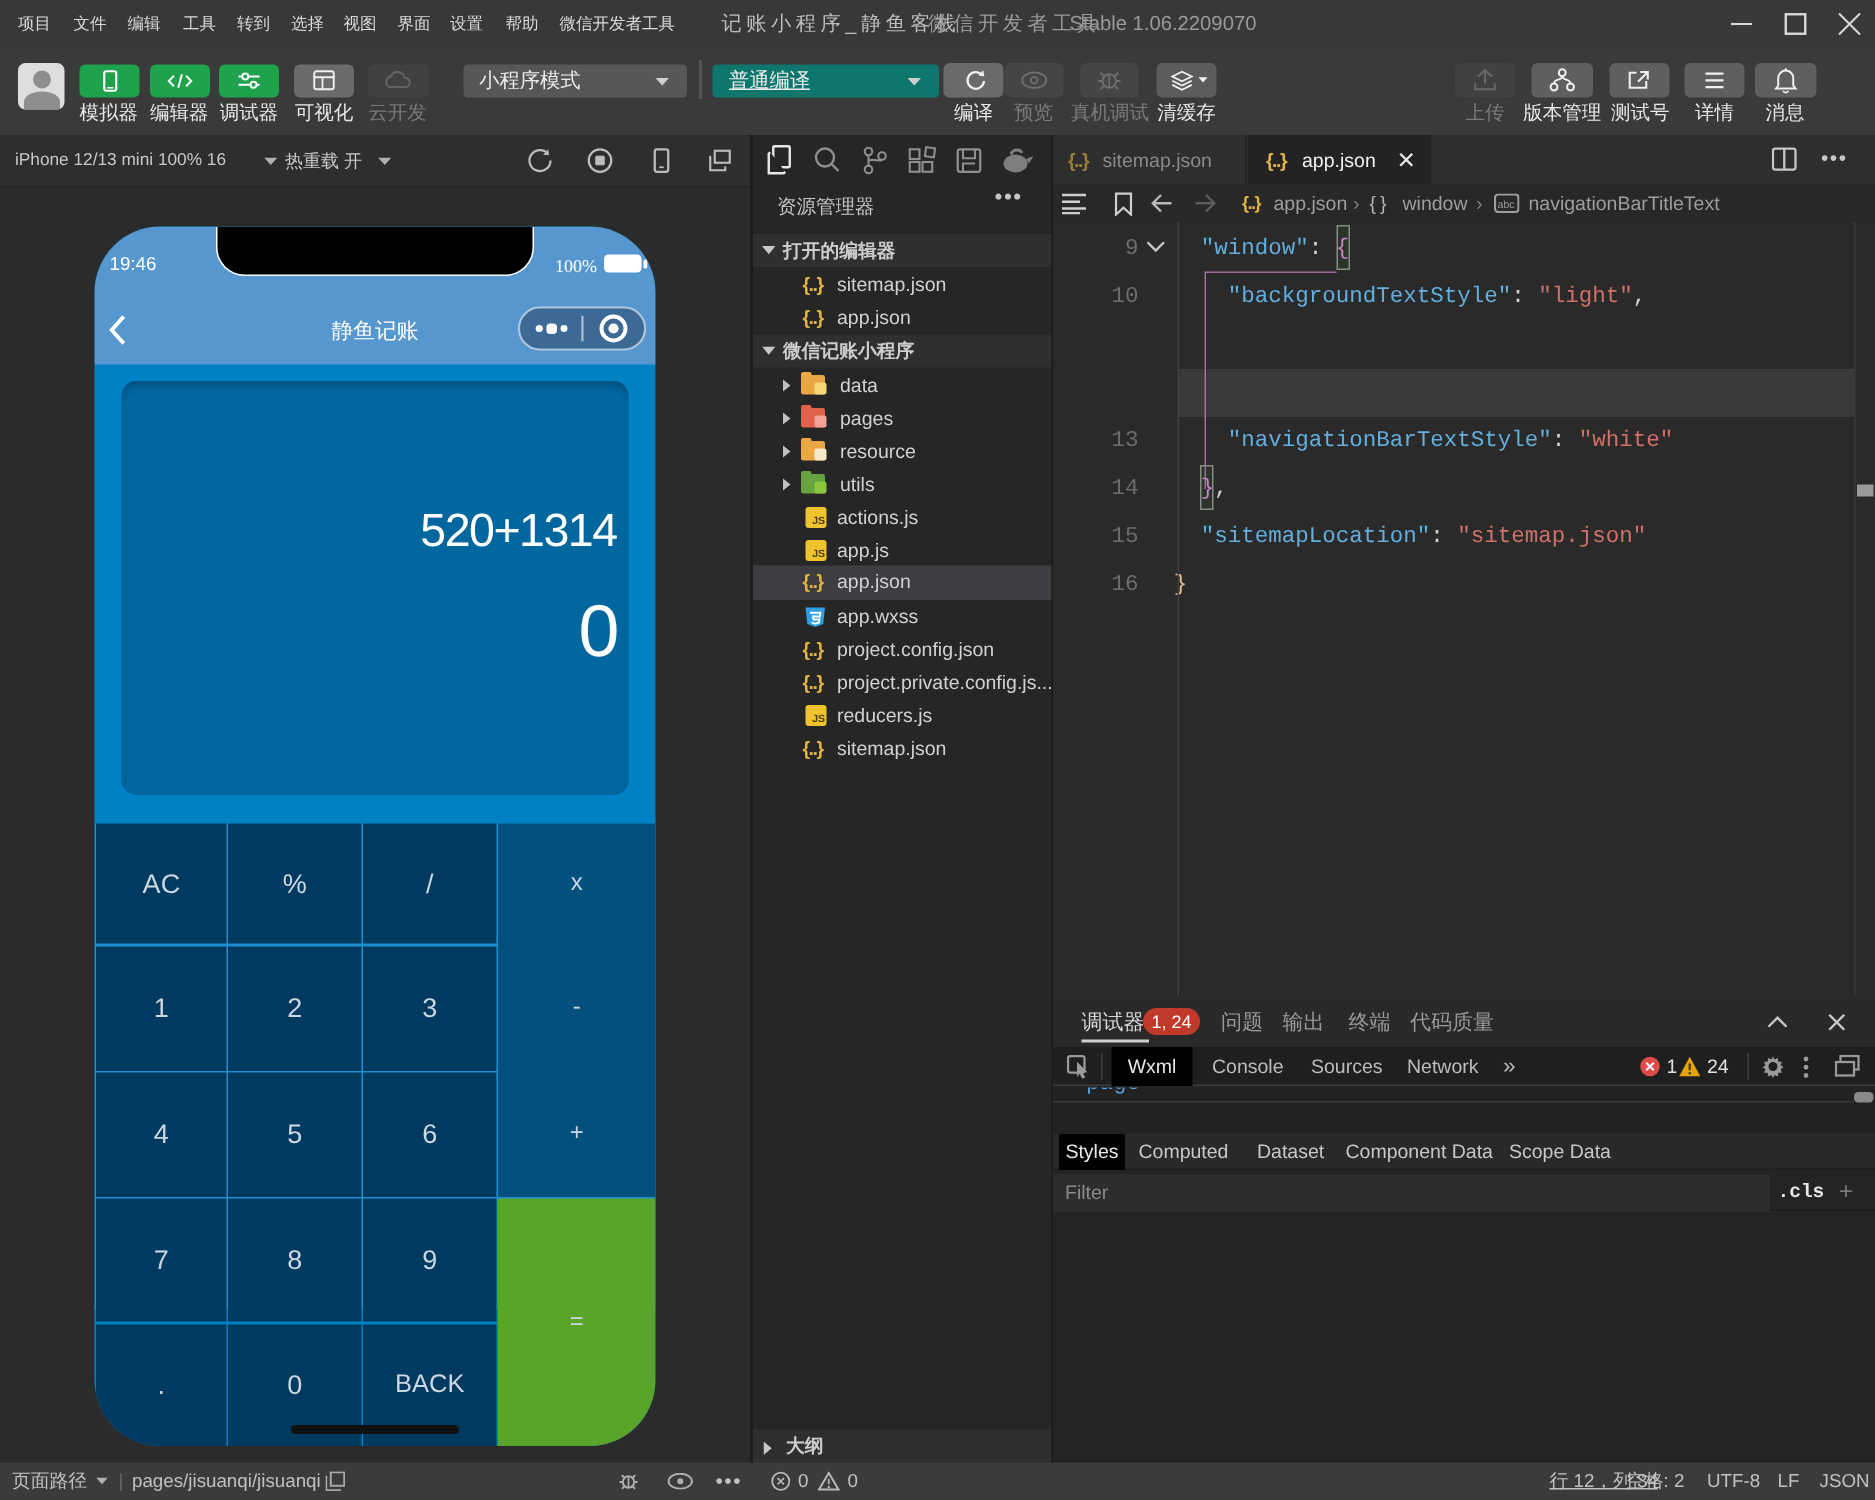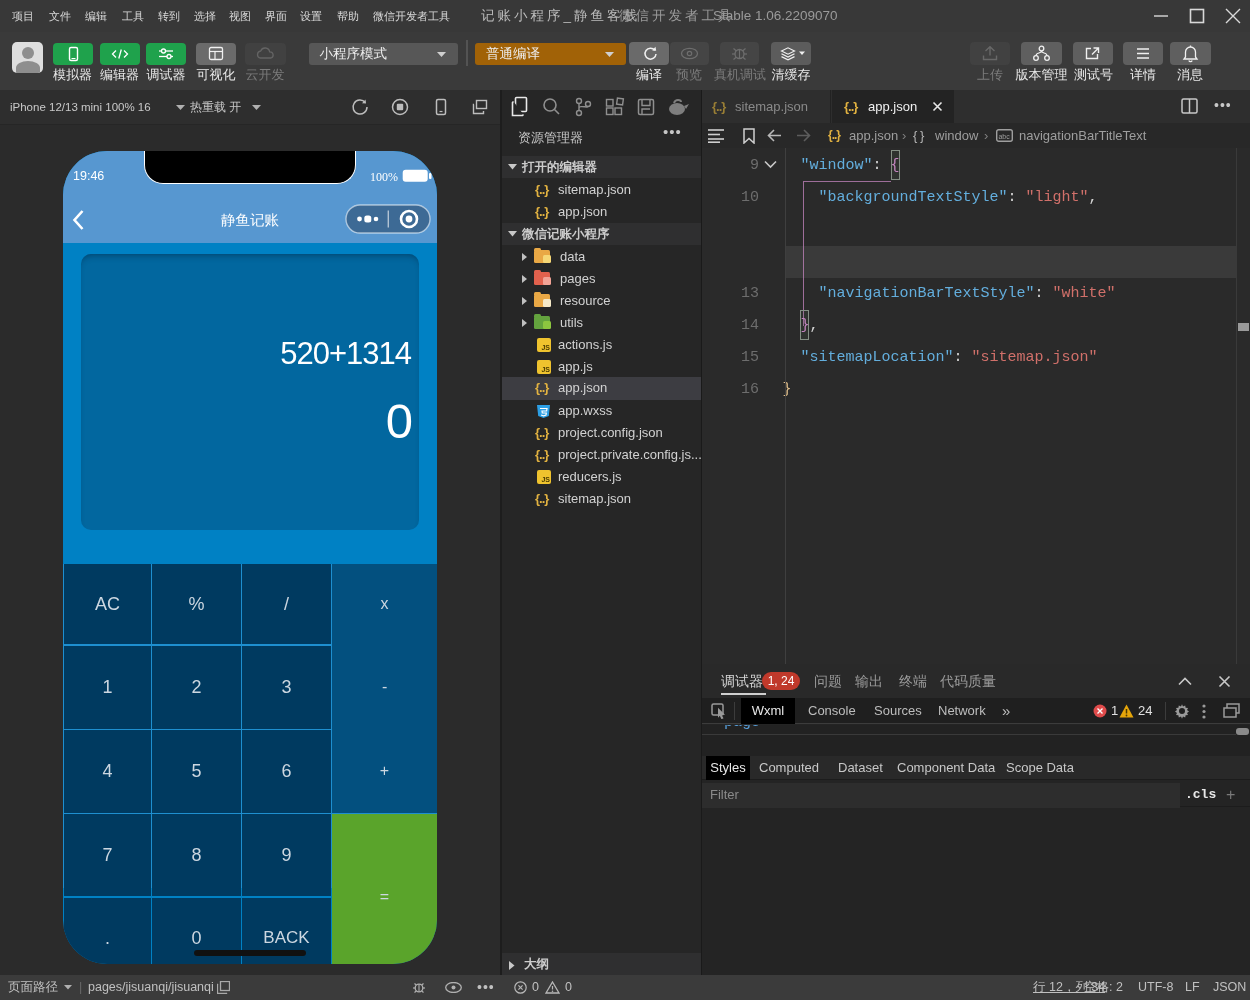--- a/index.html
+++ b/index.html
@@ -104,21 +104,21 @@
         </svg></div>
     <div class="tlabel dim" style="left:243.5px;width:43px;">云开发</div>
 
     <div class="abs" style="left:308.5px;top:11px;width:149px;height:22px;border-radius:3px;background:#575757;color:#ececec;font-size:13.5px;line-height:22px;">
       <span style="margin-left:11px;">小程序模式</span>
       <svg class="abs" style="right:12px;top:8.5px;" width="9" height="6">
           <path d="M0 0 L4.5 5 L9 0" fill="#cfcfcf"></path>
         </svg>
     </div>
     <div class="abs" style="left:466px;top:8px;width:1.5px;height:26px;background:#535353;"></div>
-    <div class="abs" style="left:475px;top:11px;width:151px;height:22px;border-radius:3px;background:#a16207;color:#ececec;font-size:13.5px;line-height:22px;">
+    <div class="abs" style="left:475px;top:11px;width:151px;height:22px;border-radius:3px;background:#0f766e;color:#ececec;font-size:13.5px;line-height:22px;text-decoration:underline;">
       <span style="margin-left:11px;">普通编译</span>
       <svg class="abs" style="right:12px;top:8.5px;" width="9" height="6">
           <path d="M0 0 L4.5 5 L9 0" fill="#cfcfcf"></path>
         </svg>
     </div>
 
     <div class="tbtn" style="left:629px;top:10px;width:40px;height:23px;background:#6a6a6a;"><svg width="40" height="23">
           <path d="M25.8 8.2 a5.5 5.5 0 1 0 1.2 3.8" fill="none" stroke="#f0f0f0" stroke-width="1.5"></path>
           <path d="M26.5 4.8 L27.2 8.8 L23.2 8.4 Z" fill="#f0f0f0"></path>
         </svg></div>
@@ -229,21 +229,21 @@
           <line x1="43.3" y1="6.5" x2="43.3" y2="23.5" stroke="rgba(255,255,255,0.6)" stroke-width="1.4"></line>
           <circle cx="64" cy="15" r="8" fill="none" stroke="#fff" stroke-width="2.6"></circle>
           <circle cx="64" cy="15" r="3.4" fill="#fff"></circle>
         </svg>
       </div>
 
       <div class="abs" style="left:18px;top:103px;width:338px;height:276px;border-radius:10px;background:#02679f;box-shadow:inset 0 5px 7px -4px rgba(0,20,40,0.45);"></div>
       <span class="abs" style="left:0;top:185px;width:348px;text-align:right;font-size:31px;letter-spacing:-1px;color:#fff;">520+1314</span>
       <span class="abs" style="left:0;top:244px;width:350px;text-align:right;font-size:49px;line-height:52px;color:#fff;">0</span>
 
-      <div class="abs" id="keypad" style="left:0;top:413px;width:374px;height:324px;background:#1e8fd0;font-size:18px;color:#ccd7e1;">
+      <div class="abs" id="keypad" style="left:0;top:398px;width:374px;height:324px;background:#1e8fd0;font-size:18px;color:#ccd7e1;">
         <div class="kc" style="left:1.3px;top:0px;width:86.6px;height:80.4px;">AC</div>
         <div class="kc" style="left:89.1px;top:0px;width:88.8px;height:80.4px;">%</div>
         <div class="kc" style="left:179.1px;top:0px;width:88.8px;height:80.4px;">/</div>
         <div class="kc" style="left:1.3px;top:81.6px;width:86.6px;height:83.3px;">1</div>
         <div class="kc" style="left:89.1px;top:81.6px;width:88.8px;height:83.3px;">2</div>
         <div class="kc" style="left:179.1px;top:81.6px;width:88.8px;height:83.3px;">3</div>
         <div class="kc" style="left:1.3px;top:166.1px;width:86.6px;height:82.8px;">4</div>
         <div class="kc" style="left:89.1px;top:166.1px;width:88.8px;height:82.8px;">5</div>
         <div class="kc" style="left:179.1px;top:166.1px;width:88.8px;height:82.8px;">6</div>
         <div class="kc" style="left:1.3px;top:250.1px;width:86.6px;height:82.3px;">7</div>

